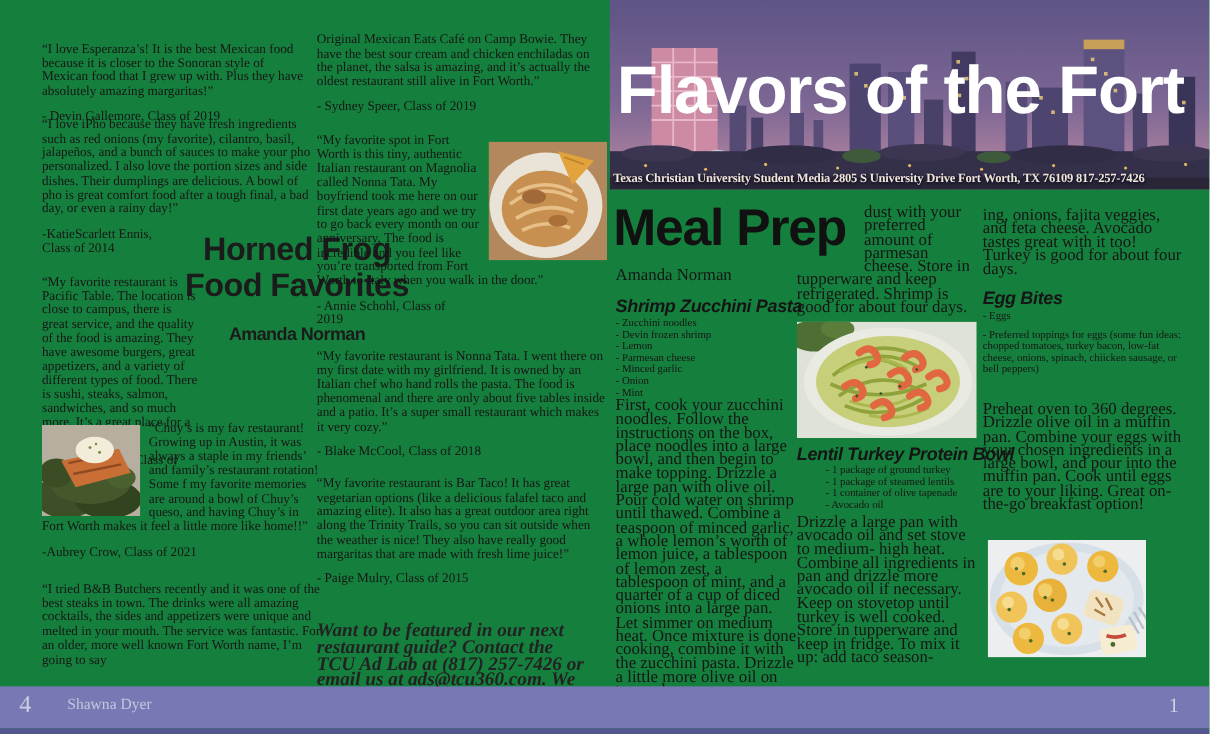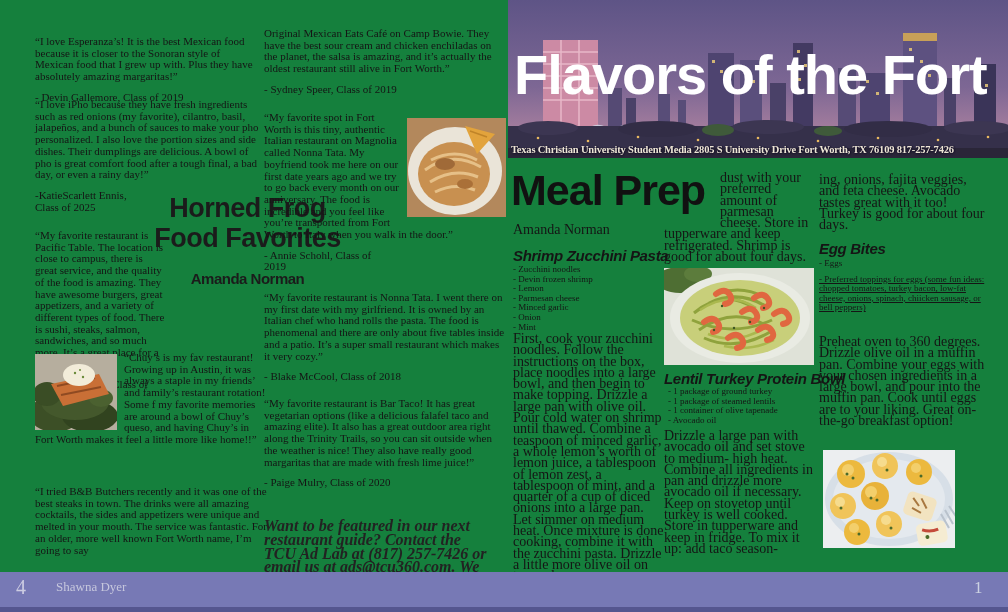--- a/index.html
+++ b/index.html
@@ -23,21 +23,21 @@
               font-weight:bold;font-size:56px;color:#ffffff;letter-spacing:-1px;white-space:nowrap;}
   .mast-address{position:absolute;left:3px;bottom:3px;font-weight:bold;font-size:10.5px;
                 color:#eee6d6;letter-spacing:-0.2px;white-space:nowrap;
                 text-shadow:0 1px 2px #151028,1px 0 1px #151028;text-align:right;}
   .mp-title{font-family:"Liberation Sans",sans-serif;font-weight:bold;font-size:43px;
             letter-spacing:-1px;color:#111;white-space:nowrap;}
   .byline{font-size:14px;}
   .rhead{font-family:"Liberation Sans",sans-serif;font-style:italic;font-weight:bold;
          font-size:15px;letter-spacing:-0.3px;white-space:nowrap;}
   .ing{font-size:9px;line-height:9.6px;margin:0;}
-  .ing2{font-size:9px;line-height:9.6px;margin:6px 0 0 0;text-decoration:underline;}
+  .ing2{font-size:9px;line-height:9.6px;margin:6px 0 0 0;}
   .rp{font-size:14px;line-height:11.3px;margin:0;}
   .mp-spacer{float:left;width:56px;height:56px;}
   
   .footer-bar{position:absolute;left:0;top:572px;width:1008px;height:35px;background:#7779b5;}
   .footer-strip{position:absolute;left:0;top:607px;width:1008px;height:5px;background:#55568f;}
   .pg-left{position:absolute;left:16px;top:576px;font-size:20px;color:#cdcde2;font-family:"Liberation Serif",serif;}
   .pg-credit{position:absolute;left:56px;top:579px;font-size:13px;color:#c6c7dd;}
   .pg-right{position:absolute;left:974px;top:578px;font-size:17px;color:#ccd2e2;}
 </style>
 </head>
@@ -46,21 +46,21 @@
 <div class="canvas">
 
   <div class="block" style="left:35px;top:36px;width:218px">
     <p class="qt">“I love Esperanza’s! It is the best Mexican food because it is closer to the Sonoran style of Mexican food that I grew up with. Plus they have absolutely amazing margaritas!”</p>
     <p class="qa">- Devin Gallemore, Class of  2019</p>
   </div>
 
   <div class="block" style="left:35px;top:99px;width:226px">
     <p class="qt">“I love iPho because they have fresh ingredients such as red onions (my favorite), cilantro, basil, jalapeños, and a bunch of sauces to make your pho personalized. I also love the portion sizes and side dishes. Their dumplings are delicious. A bowl of pho is great comfort food after a tough final, a bad day, or even a rainy day!”</p>
     <p class="qa">-KatieScarlett Ennis,
-Class of 2025</p>
+Class of 2014</p>
   </div>
 
   <div class="block" style="left:35px;top:230px;width:131px">
     <p class="qt">“My favorite restaurant is Pacific Table. The location is close to campus, there is great service, and the quality of the food is amazing. They have awesome burgers, great appetizers, and a variety of different types of food. There is sushi, steaks, salmon, sandwiches, and so much more. It’s a great place for a date!”</p>
     <p class="qa">-Michael Moore, Class of 2019</p>
   </div>
 
   <div class="block left-title" style="left:140px;top:193px;width:215px">
     <div>Horned Frog</div>
     <div>Food Favorites</div>
@@ -78,20 +78,21 @@
         <ellipse cx="66" cy="44" rx="12" ry="9" fill="#4b6130"></ellipse>
         <path d="M16 30 L64 20 L74 40 L28 52 Z" fill="#c96f36"></path>
         <path d="M22 32 L60 24 M26 41 L66 33" stroke="#8f4a22" stroke-width="2" fill="none"></path>
         <ellipse cx="44" cy="21" rx="16" ry="11" fill="#f2ecd9"></ellipse>
         <circle cx="40" cy="19" r="1.2" fill="#6a8a3a"></circle>
           <circle cx="48" cy="23" r="1.2" fill="#6a8a3a"></circle>
           <circle cx="45" cy="16" r="1" fill="#6a8a3a"></circle>
       </svg>
     </div>
     <p class="qt">“Chuy’s is my fav restaurant! Growing up in Austin, it was always a staple in my friends’ and family’s restaurant rotation! Some f my favorite memories are around a bowl of Chuy’s queso, and having Chuy’s in Fort Worth makes it feel a little more like home!!”</p>
+    <p class="qa">-Aubrey Crow, Class of 2021</p>
   </div>
 
   <div class="block" style="left:35px;top:486px;width:240px">
     <p class="qt">“I tried B&amp;B Butchers recently and it was one of the best steaks in town. The drinks were all amazing cocktails, the sides and appetizers were unique and melted in your mouth. The service was fantastic. For an older, more well known Fort Worth name, I’m going to say</p>
   </div>
 
   <div class="block" style="left:264px;top:28px;width:240px">
     <p class="qt">Original Mexican Eats Café on Camp Bowie. They have the best sour cream and chicken enchiladas on the planet, the salsa is amazing, and it’s actually the oldest restaurant still alive in Fort Worth.”</p>
     <p class="qa">- Sydney Speer, Class of 2019</p>
   </div>
@@ -114,21 +115,21 @@
 2019</p>
   </div>
 
   <div class="block" style="left:264px;top:292px;width:243px">
     <p class="qt">“My favorite restaurant is Nonna Tata. I went there on my first date with my girlfriend. It is owned by an Italian chef who hand rolls the pasta. The food is phenomenal and there are only about five tables inside and a patio. It’s a super small restaurant which makes it very cozy.”</p>
     <p class="qa">- Blake McCool, Class of 2018</p>
   </div>
 
   <div class="block" style="left:264px;top:398px;width:244px">
     <p class="qt">“My favorite restaurant is Bar Taco! It has great vegetarian options (like a delicious falafel taco and amazing elite). It also has a great outdoor area right along the Trinity Trails, so you can sit outside when the weather is nice! They also have really good margaritas that are made with fresh lime juice!”</p>
-    <p class="qa">- Paige Mulry, Class of 2020</p>
+    <p class="qa">- Paige Mulry, Class of 2015</p>
   </div>
 
   <div class="block ad-note" style="left:264px;top:519px;width:230px">Want to be featured in our next restaurant guide? Contact the TCU Ad Lab at (817) 257-7426 or email us at ads@tcu360.com. We look forward to hearing from you!</div>
 
   <div class="masthead">
     <svg width="500" height="158" viewBox="0 0 500 158" preserveAspectRatio="none">
       <defs>
         <linearGradient id="sky" x1="0" y1="0" x2="0" y2="1">
           <stop offset="0" stop-color="#5e5486"></stop>
           <stop offset="0.55" stop-color="#7d6794"></stop>
@@ -236,21 +237,21 @@
       <g fill="#3e5524">
         <circle cx="58" cy="38" r="1.2"></circle>
           <circle cx="86" cy="54" r="1.2"></circle>
           <circle cx="70" cy="60" r="1.2"></circle>
         <circle cx="100" cy="40" r="1.2"></circle>
           <circle cx="50" cy="62" r="1.2"></circle>
       </g>
     </svg>
   </div>
   <div class="block rhead" style="left:664px;top:370px">Lentil Turkey Protein Bowl</div>
-  <div class="block" style="left:668px;top:387px;width:155px">
+  <div class="block" style="left:688px;top:387px;width:155px">
     <p class="ing">- 1 package of ground turkey</p>
     <p class="ing">- 1 package of steamed lentils</p>
     <p class="ing">- 1 container of olive tapenade</p>
     <p class="ing">- Avocado oil</p>
   </div>
   <div class="block rp" style="left:664px;top:430px;width:153px">Drizzle a large pan with avocado oil and set stove to medium- high heat. Combine all ingredients in pan and drizzle more avocado oil if necessary. Keep on stovetop until turkey is well cooked. Store in tupperware and keep in fridge. To mix it up: add taco season-</div>
 
   <div class="block rp" style="left:819px;top:174px;width:170px">ing, onions, fajita veggies, and feta cheese. Avocado tastes great with it too! Turkey is good for about four days.</div>
   <div class="block rhead" style="left:819px;top:240px">Egg Bites</div>
   <div class="block" style="left:819px;top:259px;width:168px">

